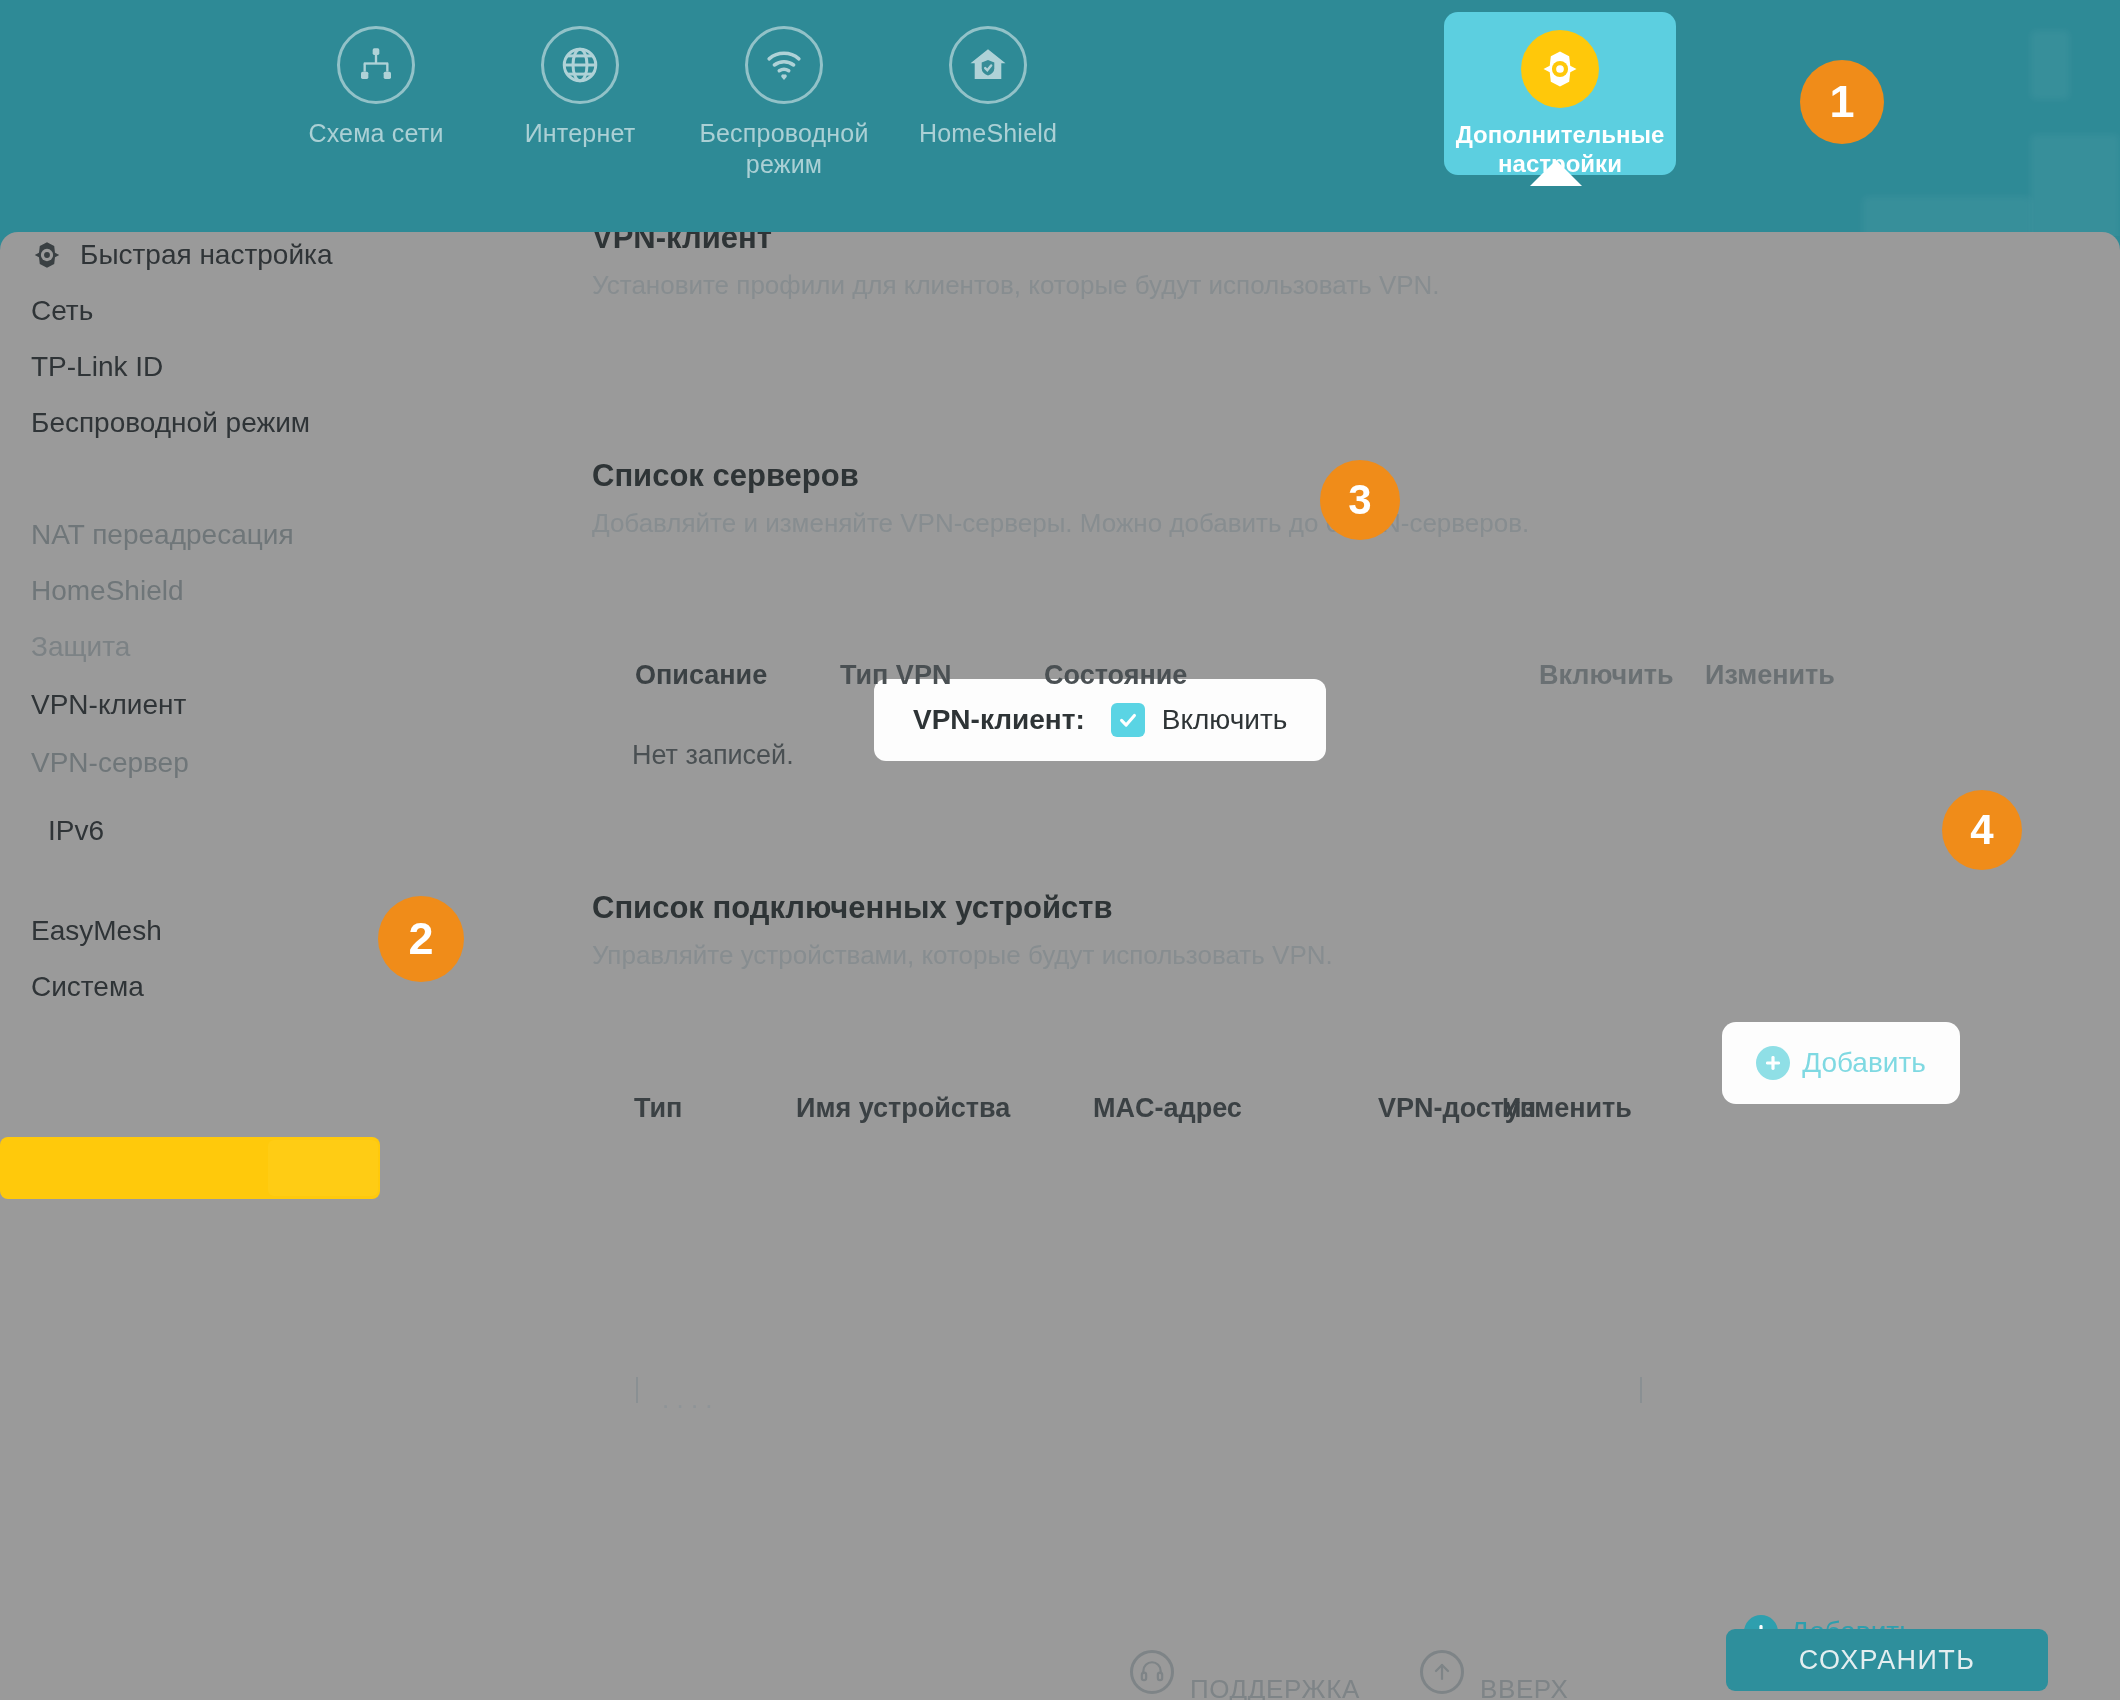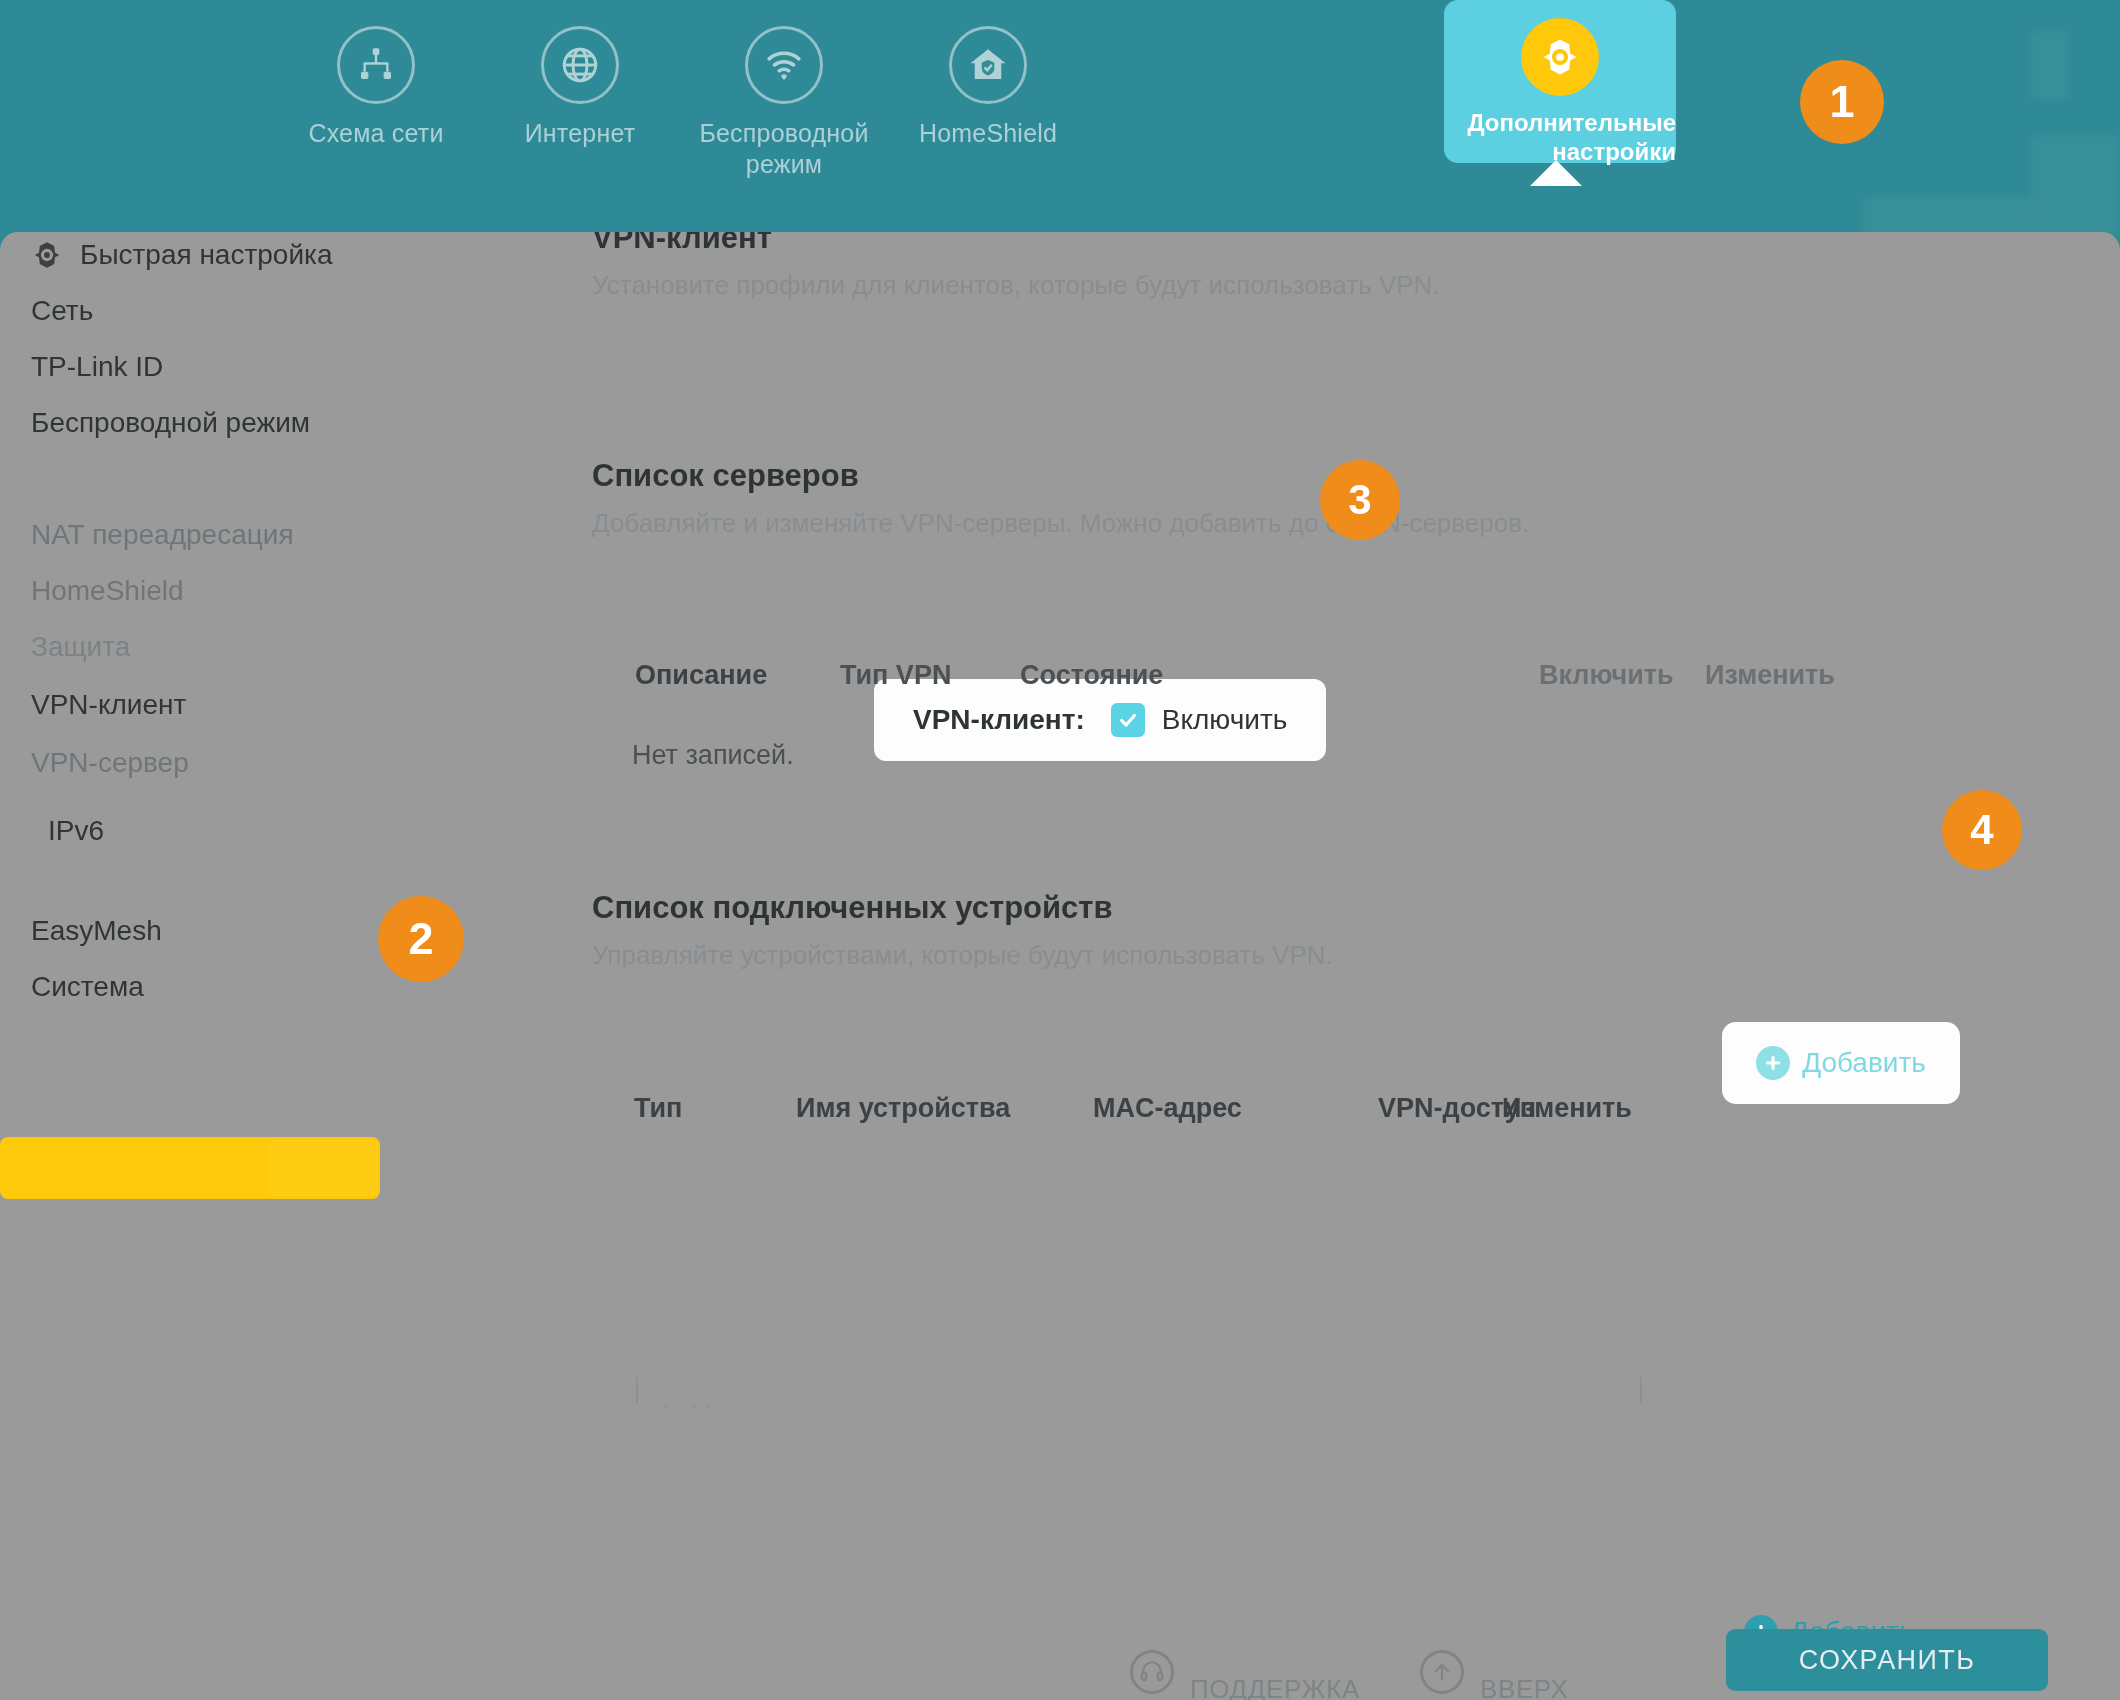--- a/index.html
+++ b/index.html
@@ -45,25 +45,25 @@
   .nav-label {
     font-size: 25px;
     color: rgba(255,255,255,0.60);
     line-height: 1.24;
     letter-spacing: .2px;
   }
 
   
   #nav-active {
     position: absolute;
-    left: 1444px; top: 0;
+    left: 1444px; top: 12px;
     width: 232px; height: 163px;
     background: #5ccfe0;
     border-radius: 14px;
-    text-align: right;
+    text-align: center;
     padding-top: 18px;
     cursor: pointer;
   }
   #nav-active .gear-circle {
     width: 78px; height: 78px;
     margin: 0 auto 12px auto;
     border-radius: 50%;
     background: #ffc80a;
     display: flex; align-items: center; justify-content: center;
   }
@@ -421,21 +421,21 @@
         <svg width="24" height="24" viewBox="0 0 24 24" fill="#ffffff">
           <rect x="10.4" y="5" width="3.2" height="14" rx="1.4"></rect>
           <rect x="5" y="10.4" width="14" height="3.2" rx="1.4"></rect>
         </svg>
       </span>
       <span class="add-text">Добавить</span>
     </div>
 
     <div class="thead" style="left:43px;  top:428px;">Описание</div>
     <div class="thead f1" style="left:248px; top:428px;">Тип VPN</div>
-    <div class="thead f1" style="left:428px; top:428px;">Состояние</div>
+    <div class="thead f1" style="left:452px; top:428px;">Состояние</div>
     <div class="thead f2" style="left:947px; top:428px;">Включить</div>
     <div class="thead f2" style="left:1113px;top:428px;">Изменить</div>
 
     <div class="empty-row" style="left:40px; top:508px;">Нет записей.</div>
 
     <div class="sec-title" style="left:0px; top:658px;">Список подключенных устройств</div>
     <div class="sec-desc" style="left:0px; top:708px;">Управляйте устройствами, которые будут использовать VPN.</div>
 
     <div id="add-device-link">
       <span class="plus-icon solid">

